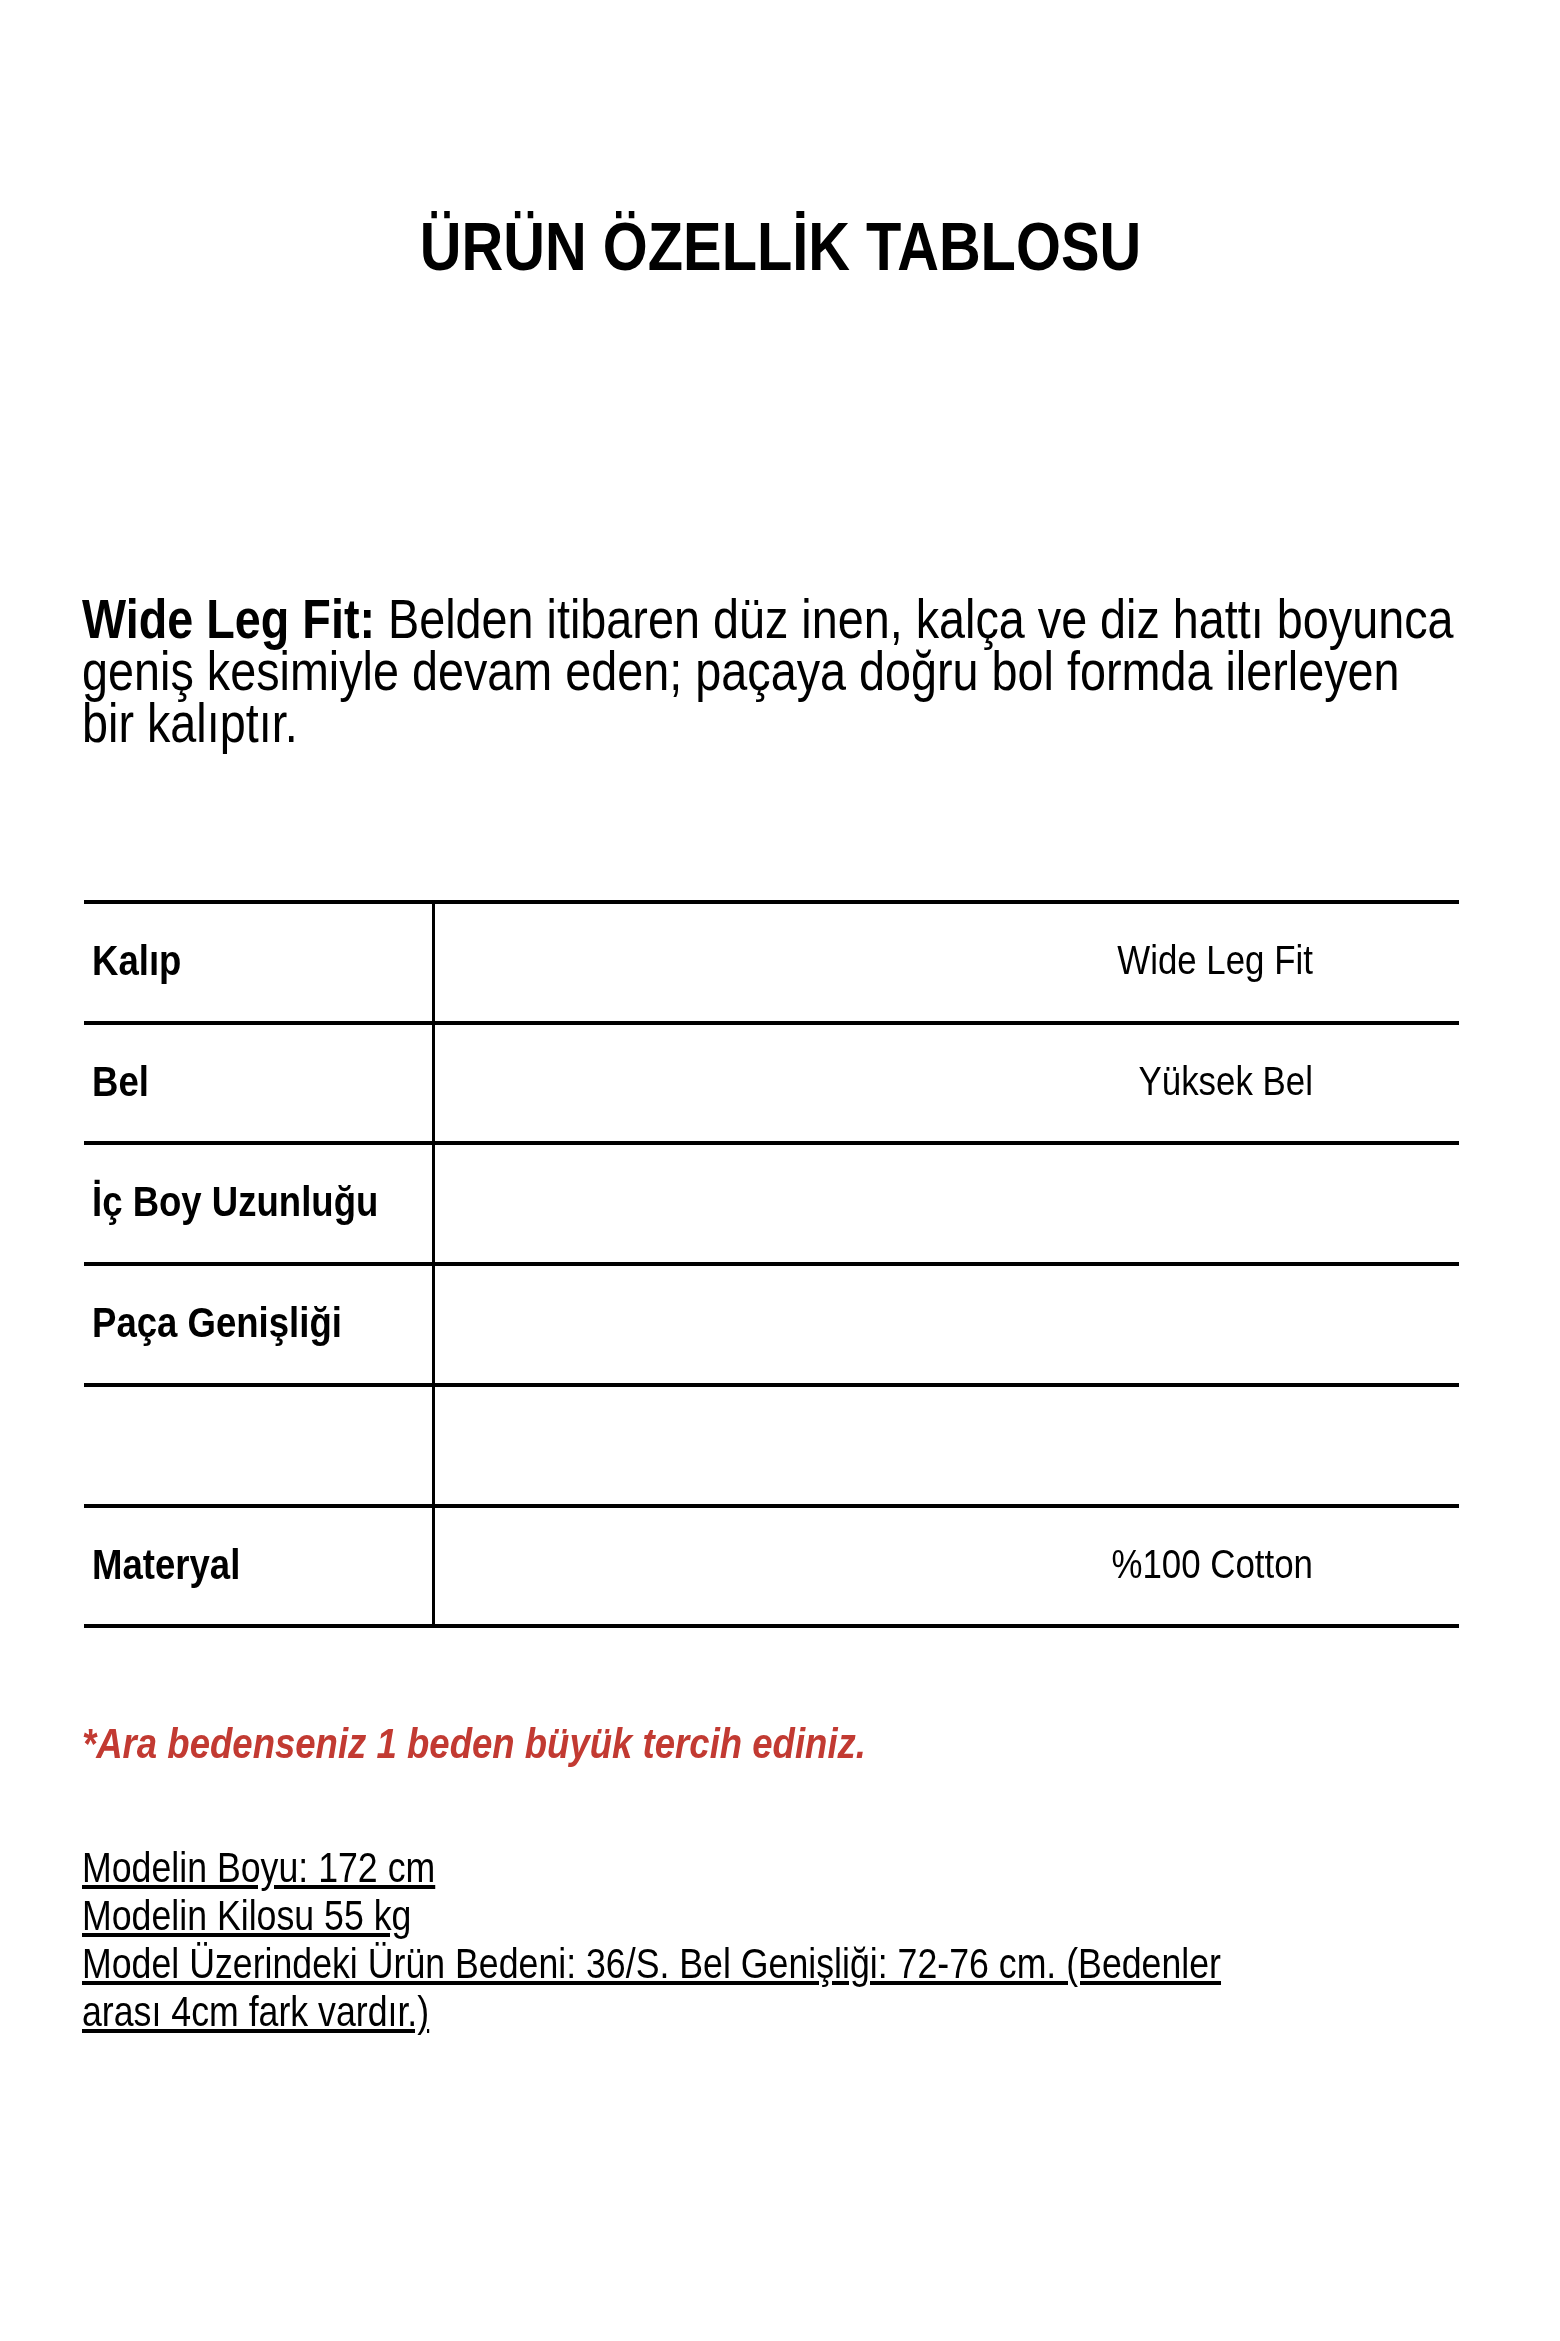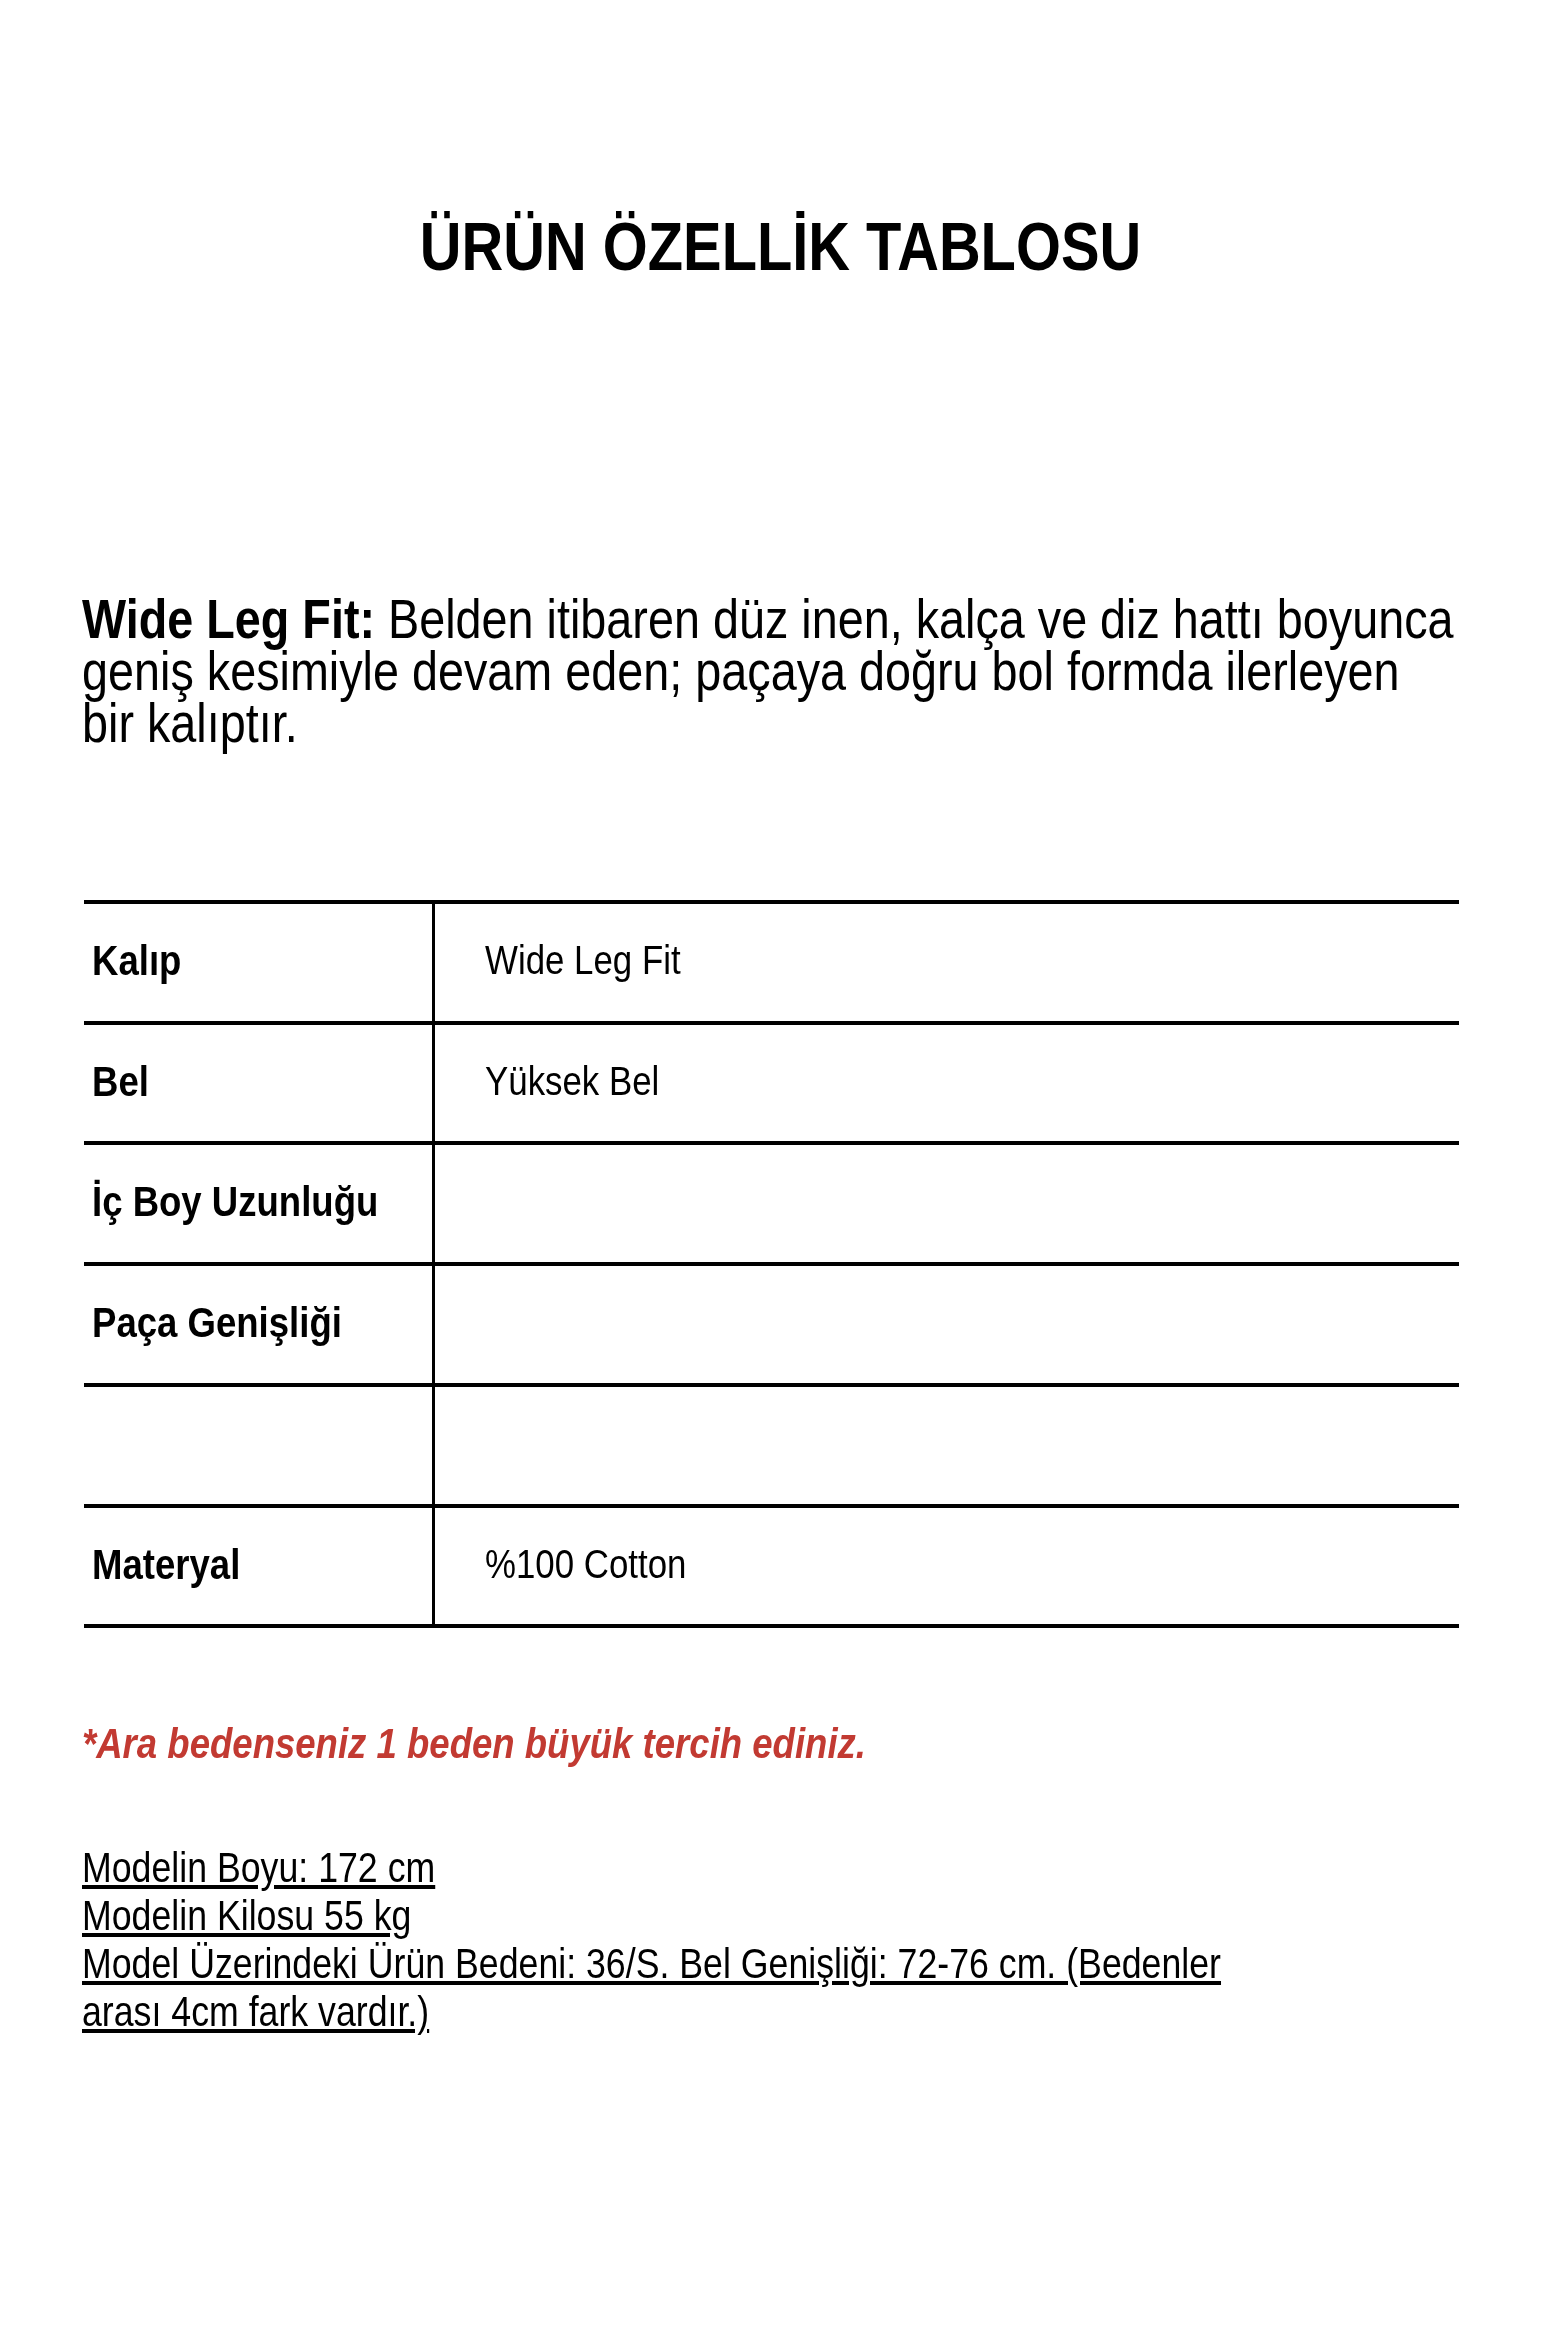--- a/index.html
+++ b/index.html
@@ -43,20 +43,21 @@
     line-height: 52px;
     font-weight: 400;
   }
   .description .bold { font-weight: 700; }
   .spec-table {
     position: absolute;
     left: 84px;
     top: 900px;
     width: 1375px;
     height: 772px;
+    text-align: right;
   }
   .hrule {
     position: absolute;
     left: 0;
     width: 1375px;
     height: 4.1px;
     background: #000000;
   }
   .vrule {
     position: absolute;

